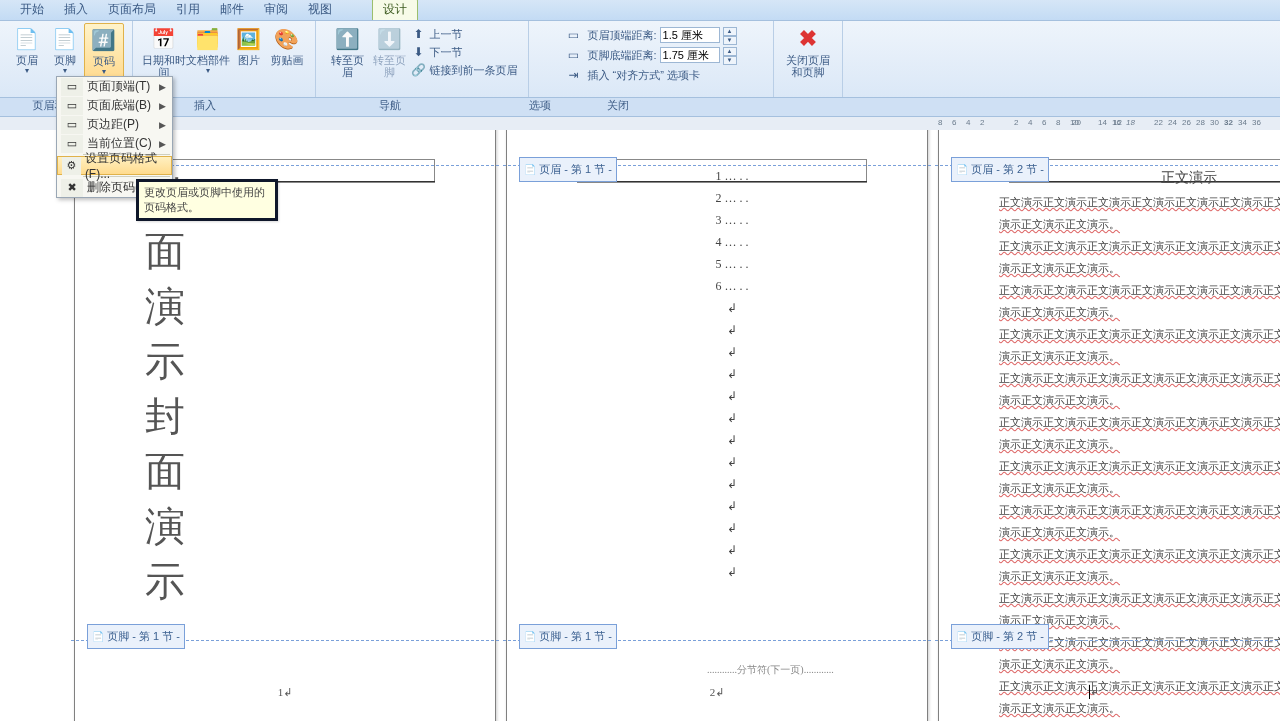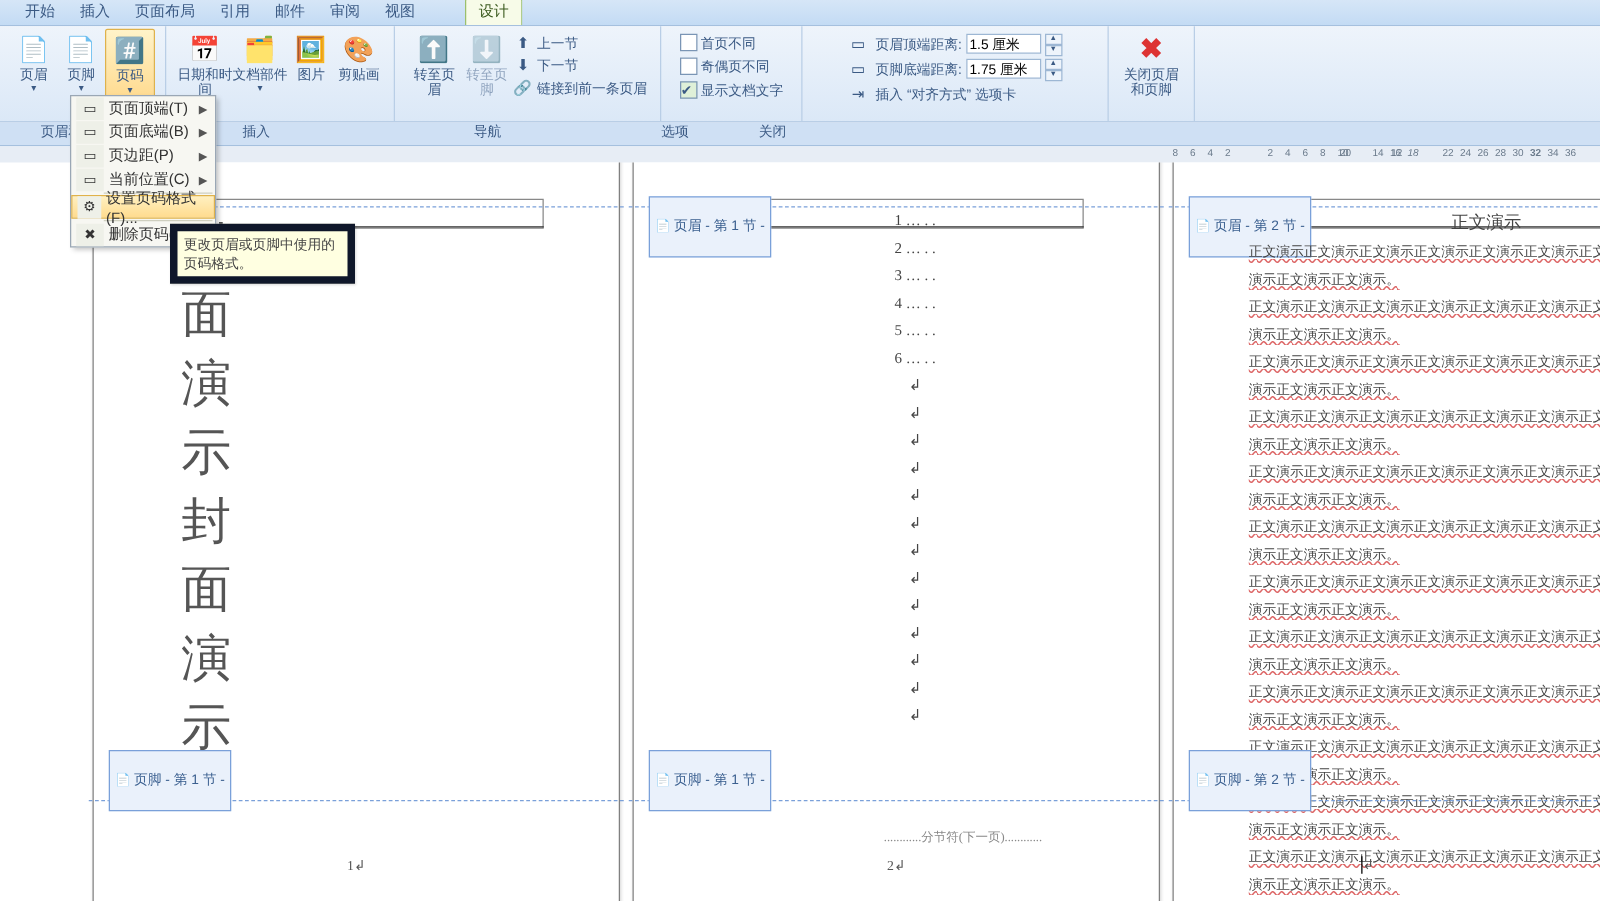--- a/index.html
+++ b/index.html
@@ -28,39 +28,39 @@
   #groupbar{height:18px;background:#cfe0f4;border-bottom:1px solid #a5c0de;display:flex;font-size:11px;color:#3b5a84;}
   #groupbar span{display:inline-block;text-align:center;}
   
   #ruler{height:16px;background:#e7edf5;border-bottom:1px solid #b9cee6;position:relative;font-size:8px;color:#6b7b8c;}
   .rnum{position:absolute;top:1px;}
   
   #canvas{position:absolute;top:130px;left:0;right:0;bottom:0;background:#fff;overflow:hidden;}
   .page{position:absolute;background:#fff;border:1px solid #808080;box-shadow:1px 2px 3px rgba(0,0,0,0.2);}
   .hdr-dash{position:absolute;left:-4px;right:-4px;border-top:1px dashed #7aa0d9;}
   .ftr-dash{position:absolute;left:-4px;right:-4px;border-top:1px dashed #7aa0d9;}
-  .hdrbox{position:absolute;left:12px;border:1px solid #7aa0d9;background:#eaf1fb;font-size:11px;color:#3b6090;padding:16px 4px;height:15px;line-height:15px;}
+  .hdrbox{position:absolute;left:12px;border:1px solid #7aa0d9;background:#eaf1fb;font-size:11px;color:#3b6090;padding:4px 4px;height:15px;line-height:15px;}
   .hdrbox::before{content:"📄 ";font-size:10px;}
   .page .content{position:absolute;left:70px;right:40px;top:50px;bottom:60px;font-family:"SimSun",serif;}
   .p1glyph{font-size:40px;color:#555;font-family:"SimSun",serif;letter-spacing:2px;}
   .p1glyph span{display:block;height:55px;}
   .tocline{font-size:12px;font-family:"SimSun",serif;color:#444;height:22px;}
   .bodyline{font-size:11px;font-family:"SimSun",serif;color:#444;text-decoration:underline;text-decoration-color:#d66;text-decoration-style:wavy;line-height:22px;}
   .pgno{position:absolute;bottom:40px;left:0;right:0;text-align:center;font-size:11px;color:#555;font-family:"SimSun",serif;}
   .sectbreak{position:absolute;bottom:62px;left:200px;font-size:10px;color:#888;font-family:"SimSun",serif;}
   .cursor{display:inline-block;width:1px;height:14px;background:#000;vertical-align:middle;}
   
   #menu{position:absolute;left:56px;top:76px;width:115px;background:#f7f7f2;border:1px solid #9aa7b5;box-shadow:2px 2px 4px rgba(0,0,0,0.25);z-index:50;font-size:12px;}
   #menu .mi{display:flex;align-items:center;height:19px;padding:0 4px;position:relative;}
   #menu .mi .mic{width:20px;height:16px;margin-right:4px;display:inline-flex;align-items:center;justify-content:center;font-size:11px;background:#eef0e8;border:1px solid transparent;}
   #menu .mi .arrow{position:absolute;right:6px;font-size:9px;color:#555;}
   #menu .mi.sel{background:linear-gradient(#fff0c1,#ffdb8e);border:1px solid #e0b24a;height:17px;}
   #menu .sep{height:1px;background:#cfcfbf;margin:1px 2px 1px 26px;}
   
-  #tooltip{position:absolute;left:136px;top:179px;width:126px;background:#ffffe1;border:6px solid #0f172a;padding:3px 5px;font-size:11px;color:#444;z-index:60;box-shadow:1px 1px 2px rgba(0,0,0,0.15);}
+  #tooltip{position:absolute;left:136px;top:179px;width:126px;background:#ffffe1;border:3px solid #0f172a;padding:3px 5px;font-size:11px;color:#444;z-index:60;box-shadow:1px 1px 2px rgba(0,0,0,0.15);}
   
   .hdrInner{position:absolute;border:1px solid #888;left:70px;right:60px;top:40px;height:22px;}
   .hdrInner2{position:absolute;border:1px solid #888;left:70px;right:60px;top:40px;height:22px;}
   .hdrRule{position:absolute;left:70px;right:60px;top:62px;border-top:1px solid #333;}
 </style>
 </head>
 <body>
 
 <div id="tabs">
   <span class="tab">开始</span>
@@ -138,38 +138,20 @@
             <span>下一节</span>
           </div>
         <div class="smrow">
             <span class="smico">🔗</span>
             <span>链接到前一条页眉</span>
           </div>
       </div>
     </div>
   </div>
 
-  <div class="group" style="width:100px">
-    <div class="body">
-        <div style="display:flex;flex-direction:column;gap:1px;padding-top:2px">
-      <div class="smrow">
-            <span class="chk"></span>
-            <span>首页不同</span>
-          </div>
-      <div class="smrow">
-            <span class="chk"></span>
-            <span>奇偶页不同</span>
-          </div>
-      <div class="smrow">
-            <span class="chk" style="background:#dff0d8">✔</span>
-            <span>显示文档文字</span>
-          </div>
-    </div>
-      </div>
-  </div>
 
   <div class="group" style="width:232px">
     <div class="body">
         <div style="display:flex;flex-direction:column;gap:0;padding-top:2px">
       <div class="posrow">
         <span class="smico">▭</span>
         <span>页眉顶端距离:</span>
         <input value="1.5 厘米" style="">
         <span class="spin">
               <span>▲</span>

